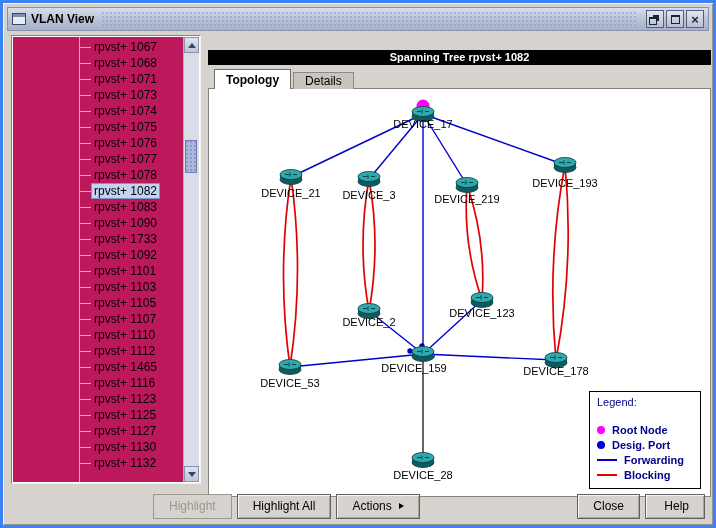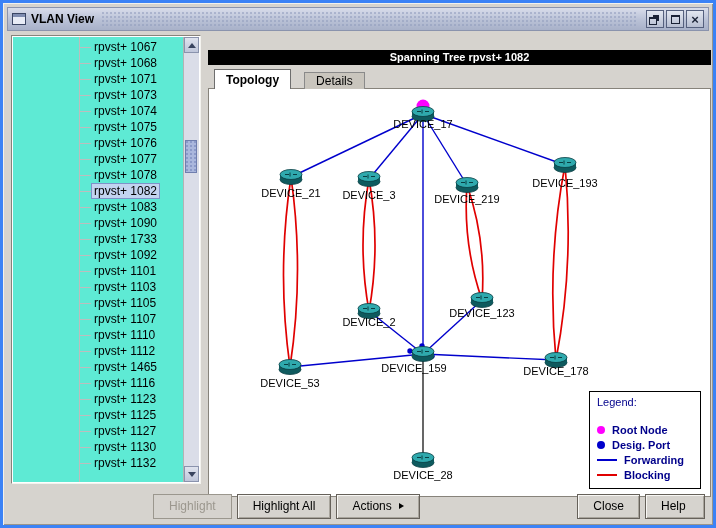--- a/index.html
+++ b/index.html
@@ -34,21 +34,21 @@
   }
   .ic-min { width:8px; height:8px; border:1px solid #1a2236; border-top-width:2px; position:relative; top:2px; left:-2px; box-shadow:3px -3px 0 -1px #1a2236; }
   .ic-max { width:9px; height:9px; border:1px solid #1a2236; border-top-width:2px; }
   .ic-close { font-size:13px; font-weight:bold; color:#1a2236; line-height:1; }
   
   .tree-panel {
     position:absolute; left:8px; top:32px; width:190px; height:449px;
     background:#fff;
     border:1px solid; border-color:#87837b #f4f3ef #f4f3ef #87837b;
   }
-  .tree-view { position:absolute; top:1px; left:1px; right:17px; bottom:1px; background:#5eead4; overflow:hidden; }
+  .tree-view { position:absolute; top:1px; left:1px; right:17px; bottom:1px; background:#be185d; overflow:hidden; }
   .tree-trunk { position:absolute; left:66px; top:0; bottom:0; width:0; border-left:1px solid #bdbdbd; }
   .tree-items { position:relative; padding-top:2px; }
   .tree-item { position:relative; height:16px; line-height:16px; font-size:12px; padding-left:79px; white-space:nowrap; color:#000; cursor:default; }
   .tree-connector { position:absolute; left:66px; top:8px; width:12px; border-top:1px solid #bdbdbd; }
   .tree-label { padding:0 2px; }
   .tree-item.selected .tree-label { background:#c3d4f0; outline:1px solid #7e93c9; }
   
   .scrollbar { position:absolute; top:1px; right:1px; bottom:1px; width:16px; background:#dadde8; border-left:1px solid #b3b3b3; }
   .sb-btn { position:absolute; left:0; width:15px; height:16px; background:linear-gradient(#dfe3ee,#bfc6da); border:1px solid #8a93ad; display:flex; align-items:center; justify-content:center; }
   .sb-btn.up { top:0; } .sb-btn.down { bottom:0; }
@@ -60,21 +60,21 @@
     background:#aab7dd; border:1px solid #6f7eae;
     background-image:radial-gradient(circle at 1px 1px, #8b9ac9 1px, transparent 1.2px);
     background-size:4px 4px;
   }
   
   .right-panel { position:absolute; left:203px; top:46px; width:507px; height:449px; }
   .panel-header {
     height:15px; line-height:15px; margin:1px 2px 0;
     background:#000; color:#fff; font-size:11px; font-weight:bold; text-align:center;
   }
-  .tab-row { position:absolute; top:20px; left:8px; height:20px; display:flex; align-items:flex-end; gap:13px; z-index:2; }
+  .tab-row { position:absolute; top:20px; left:8px; height:20px; display:flex; align-items:flex-end; gap:2px; z-index:2; }
   .tab {
     padding:2px 11px; font-size:12px; height:17px; line-height:13px;
     background:#c9c5bd; border:1px solid #8a8a8a; border-bottom:none; color:#000; cursor:default;
   }
   .tab.selected { background:#fff; height:20px; line-height:16px; font-weight:bold; border-color:#6e6e6e; }
   .topology-area {
     position:absolute; top:39px; left:2px; right:2px; bottom:1px;
     background:#fff; border:1px solid #87837b;
   }
   .topology-area svg { position:absolute; inset:0; width:100%; height:100%; }
@@ -91,21 +91,21 @@
   
   .button-bar { position:absolute; left:8px; right:8px; top:489px; height:28px; display:flex; align-items:center; }
   .bb-spacer { width:142px; flex:0 0 auto; }
   .bb-flex { flex:1; }
   .bb-group { display:flex; gap:5px; }
   .btn {
     font-family:"Liberation Sans", sans-serif; font-size:12px; color:#000;
     background:#d6d3ce; border:1px solid #66615a;
     box-shadow: inset 1px 1px 0 #f8f7f4, inset -1px -1px 0 #a8a49c;
     padding:4px 15px; min-width:60px; height:25px;
-    display:flex; align-items:center; justify-content:flex-start; gap:7px; cursor:default;
+    display:flex; align-items:center; justify-content:flex-end; gap:7px; cursor:default;
   }
   .btn.disabled { color:#9b978e; border-color:#9b978e; box-shadow:none; }
   .menu-arrow { width:0; height:0; border-top:3.5px solid transparent; border-bottom:3.5px solid transparent; border-left:5px solid #000; }
 </style>
 </head>
 <body>
 
 <div class="window">
 
   <div class="titlebar">

